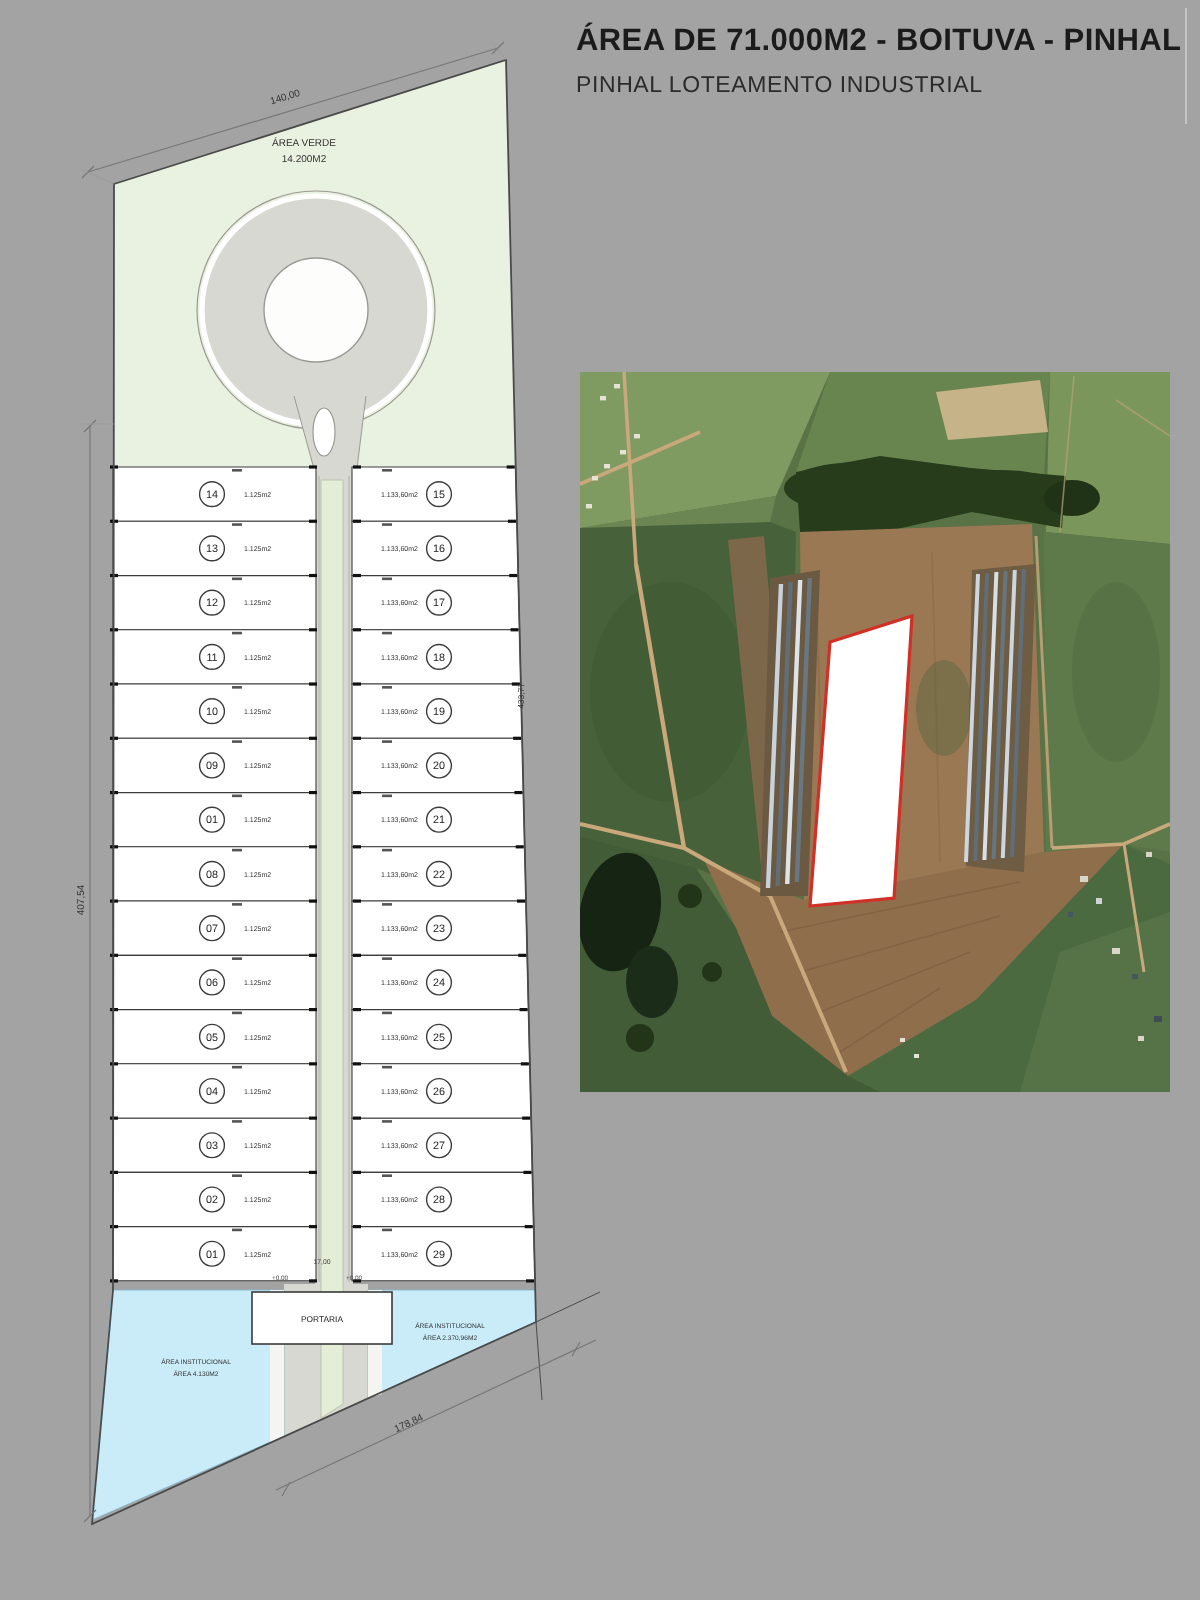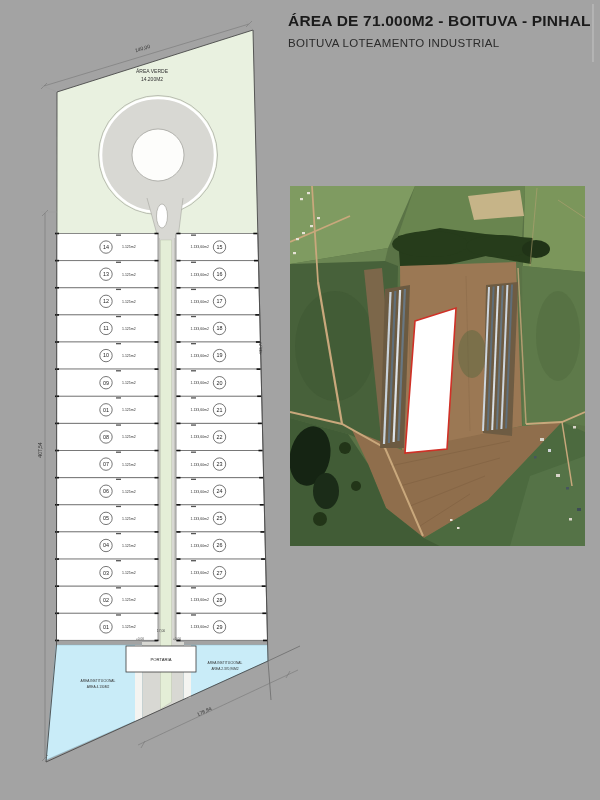--- a/index.html
+++ b/index.html
@@ -11,21 +11,21 @@
   svg{position:absolute;left:0;top:0;}
   svg text{font-family:"Liberation Sans",sans-serif;}
 </style>
 </head>
 <body>
 
 <div class="canvas">
 
   <div class="title-block">
     <h1>ÁREA DE 71.000M2 - BOITUVA - PINHAL</h1>
-    <h2>BOITUVA LOTEAMENTO INDUSTRIAL</h2>
+    <h2>PINHAL LOTEAMENTO INDUSTRIAL</h2>
   </div>
 
   <svg id="plan-svg" width="600" height="800" viewBox="0 0 600 800">
     <defs>
       <clipPath id="satClip">
           <rect x="0" y="0" width="295" height="360"></rect>
         </clipPath>
     </defs>
 
     <line x1="593" y1="4" x2="593" y2="62" stroke="#c4c4c4" stroke-width="1"></line>

